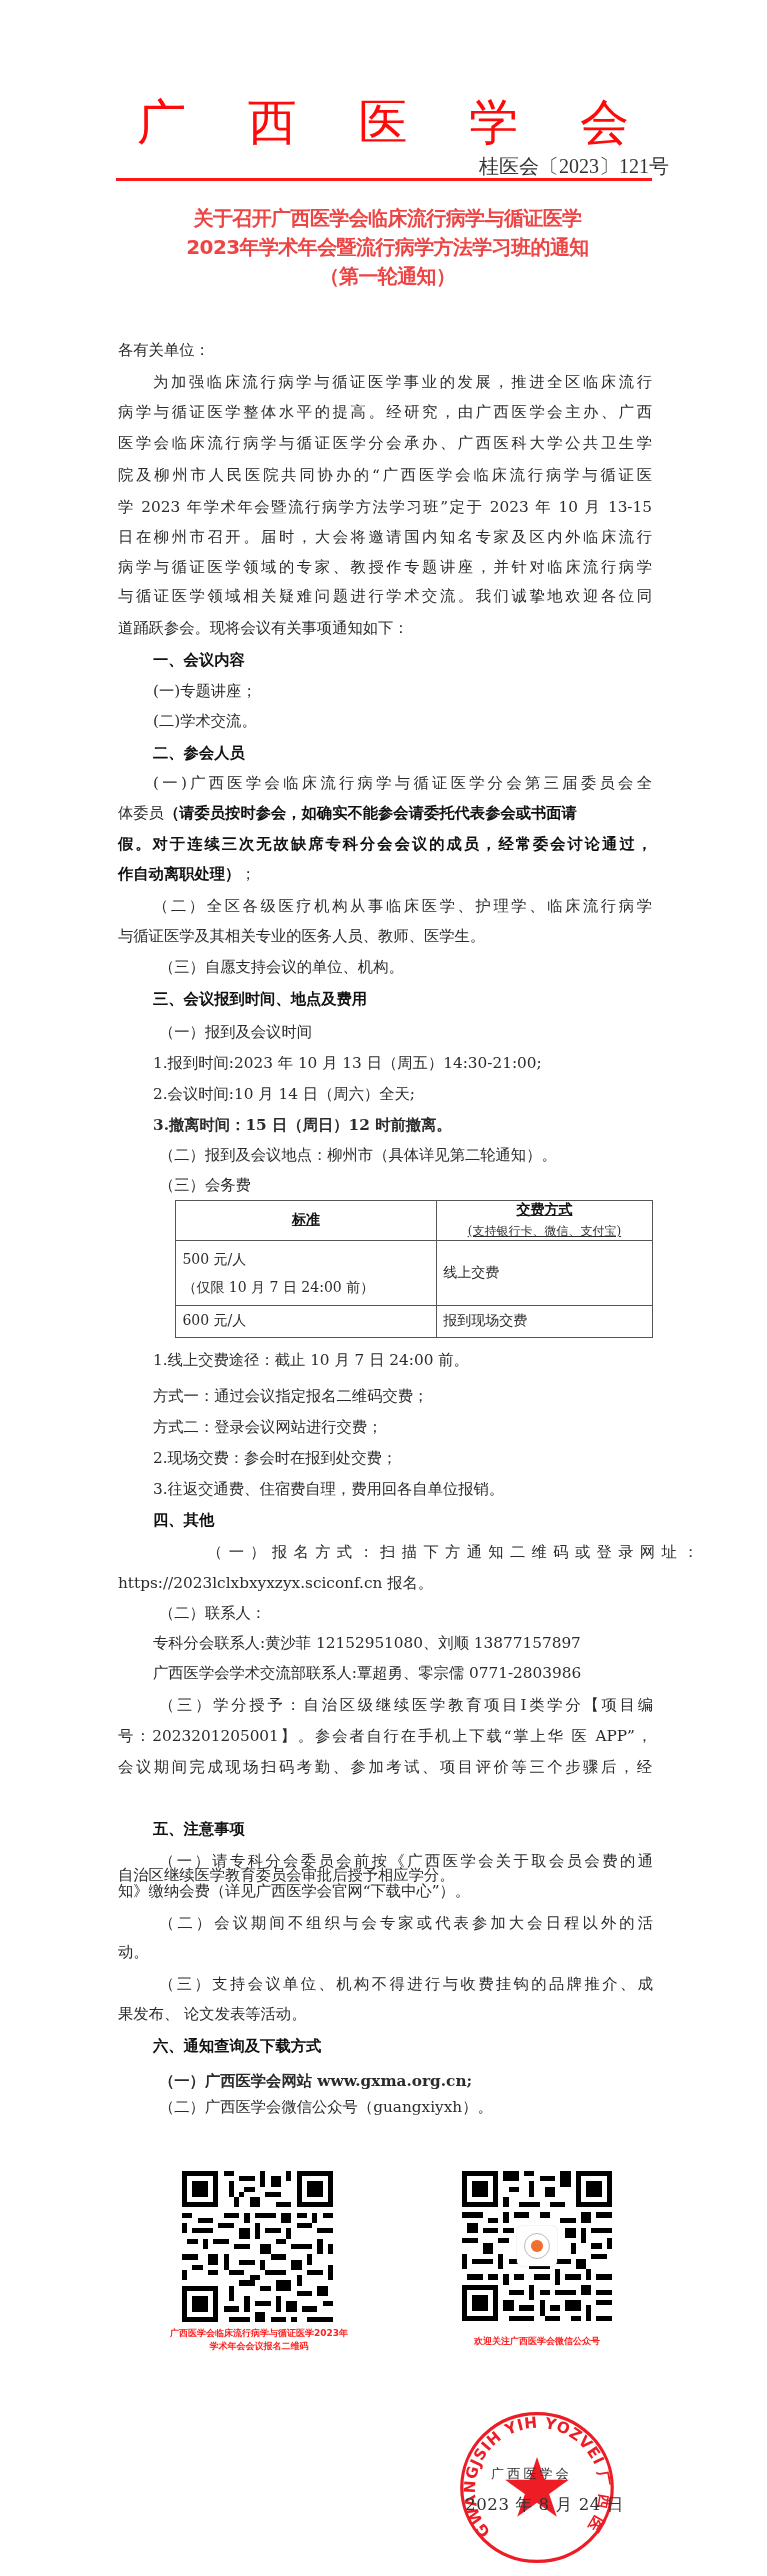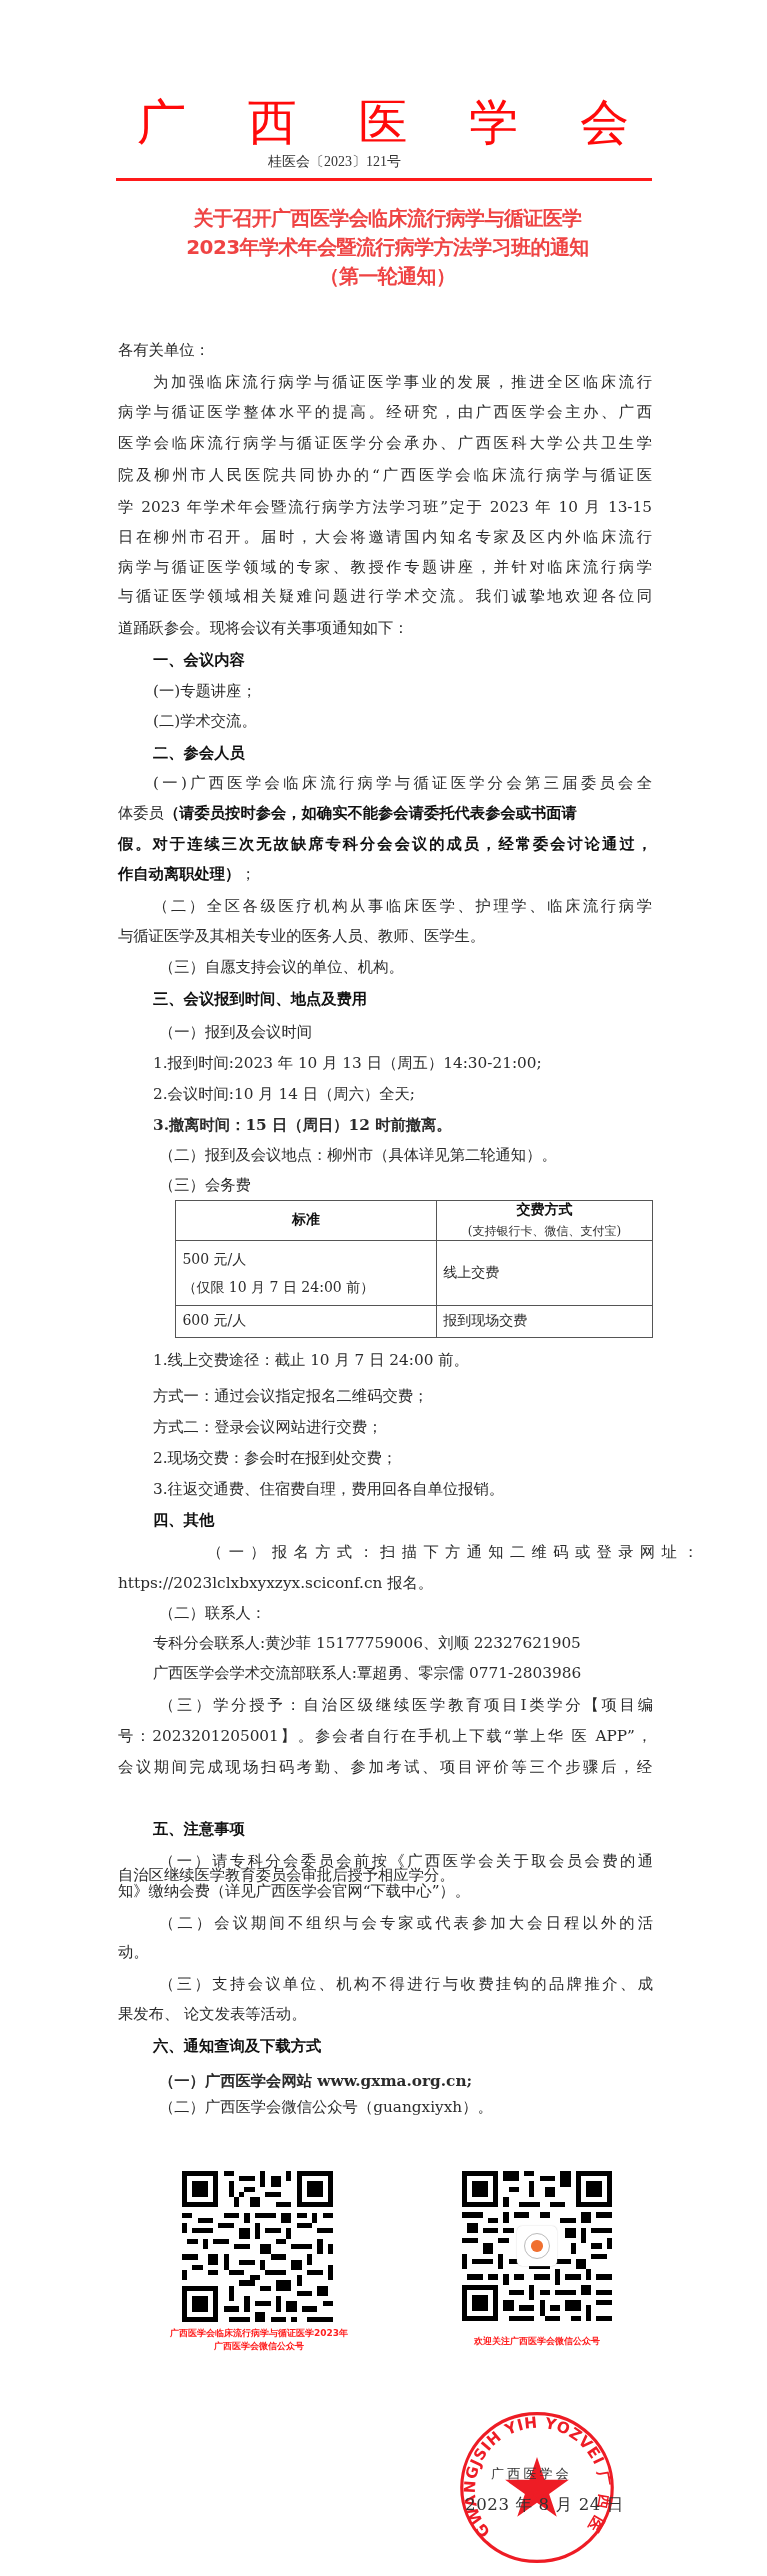--- a/index.html
+++ b/index.html
@@ -2,22 +2,22 @@
 <html style="font-size:10.2px"><head>
 <meta charset="utf-8">
 <style>
   html, body { margin:0; padding:0; background:#ffffff; }
   body { width:767px; height:2576px; position:relative; overflow:hidden;
          font-family:"DejaVu Serif","Liberation Serif",serif; color:#2b2b2b; }
   .page { position:absolute; left:0; top:0; width:767px; height:2576px; background:#fff; }
   .org-title { position:absolute; top:96px; left:137px; width:492px; height:54px;
     display:flex; justify-content:space-between; color:#ff0a0a;
     font-family:"DejaVu Sans","Liberation Sans",sans-serif; font-size:49px; line-height:54px; }
-  .doc-no { position:absolute; top:153px; left:0; width:669px; text-align:center;
-    font-size:14px; color:#333; font-family:"Liberation Serif","DejaVu Serif",serif; }
+  .doc-no { position:absolute; top:153px; left:0; width:669px; text-align:right;
+    font-size:20px; color:#333; font-family:"Liberation Serif","DejaVu Serif",serif; }
   .red-rule { position:absolute; top:178px; left:116px; width:536px; height:3.2px; background:#ff1a1a; }
   .main-title { position:absolute; left:4px; width:767px; text-align:center; font-weight:bold;
     font-family:"DejaVu Sans","Liberation Sans",sans-serif; font-size:20px; color:#ef4444; letter-spacing:-0.6px; }
   .line { position:absolute; left:118px; width:534px; height:22px; line-height:22px;
     font-size:15.3px; white-space:nowrap; color:#2b2b2b; }
   .line.full { text-align:justify; text-align-last:justify; }
   .line.ind { left:153px; width:499px; }
   .line.ind2 { left:159px; width:494px; }
   .heading { font-family:"DejaVu Sans","Liberation Sans",sans-serif; font-weight:bold; color:#111; }
   .bold { font-family:"DejaVu Sans","Liberation Sans",sans-serif; font-weight:bold; color:#111; }
@@ -85,21 +85,21 @@
   <div class="line ind heading" style="top:988px;">三、会议报到时间、地点及费用</div>
   <div class="line ind2" style="top:1021px;">（一）报到及会议时间</div>
   <div class="line ind" style="top:1052px;">1.报到时间:2023 年 10 月 13 日（周五）14:30-21:00;</div>
   <div class="line ind" style="top:1083px;">2.会议时间:10 月 14 日（周六）全天;</div>
   <div class="line ind" style="top:1114px;font-weight:bold;">3.撤离时间：15 日（周日）12 时前撤离。</div>
   <div class="line ind2" style="top:1144px;">（二）报到及会议地点：柳州市（具体详见第二轮通知）。</div>
   <div class="line ind2" style="top:1174px;">（三）会务费</div>
 
   <table class="fee">
     <tbody>
-        <tr style="height:32px;">
+        <tr style="height:32px;text-decoration:underline;">
       <th style="width:247px;">标准</th>
       <th><span>交费方式</span><span class="th-sub">(支持银行卡、微信、支付宝)</span></th>
     </tr>
     <tr style="height:65px;">
       <td>
             <div style="line-height:28px;">500 元/人</div>
             <div style="line-height:28px;">（仅限 10 月 7 日 24:00 前）</div>
           </td>
       <td>线上交费</td>
     </tr>
@@ -113,21 +113,21 @@
   <div class="line ind" style="top:1349px;">1.线上交费途径：截止 10 月 7 日 24:00 前。</div>
   <div class="line ind" style="top:1385px;">方式一：通过会议指定报名二维码交费；</div>
   <div class="line ind" style="top:1416px;">方式二：登录会议网站进行交费；</div>
   <div class="line ind" style="top:1447px;">2.现场交费：参会时在报到处交费；</div>
   <div class="line ind" style="top:1478px;">3.往返交通费、住宿费自理，费用回各自单位报销。</div>
 
   <div class="line ind heading" style="top:1509px;">四、其他</div>
   <div class="line full ind2" style="top:1541px;letter-spacing:2.6px;margin-left:48px;">（一）报名方式：扫描下方通知二维码或登录网址：</div>
   <div class="line" style="top:1572px;">https://2023lclxbxyxzyx.sciconf.cn 报名。</div>
   <div class="line ind2" style="top:1602px;">（二）联系人：</div>
-  <div class="line ind" style="top:1632px;">专科分会联系人:黄沙菲  15177759006、刘顺  22327621905</div>
+  <div class="line ind" style="top:1632px;">专科分会联系人:黄沙菲  12152951080、刘顺  13877157897</div>
   <div class="line ind" style="top:1662px;">广西医学会学术交流部联系人:覃超勇、零宗儒  0771-2803986</div>
   <div class="line full ind2" style="top:1694px;">（三）学分授予：自治区级继续医学教育项目Ⅰ类学分【项目编</div>
   <div class="line full" style="top:1725px;">号：2023201205001】。参会者自行在手机上下载“掌上华 医 APP”，</div>
   <div class="line full" style="top:1756px;">会议期间完成现场扫码考勤、参加考试、项目评价等三个步骤后，经</div>
   <div class="line" style="top:1864px;">自治区继续医学教育委员会审批后授予相应学分。</div>
 
   <div class="line ind heading" style="top:1818px;">五、注意事项</div>
   <div class="line full ind2" style="top:1850px;">（一）请专科分会委员会前按《广西医学会关于取会员会费的通</div>
   <div class="line" style="top:1880px;">知》缴纳会费（详见广西医学会官网“下载中心”）。</div>
   <div class="line full ind2" style="top:1912px;">（二）会议期间不组织与会专家或代表参加大会日程以外的活</div>
@@ -145,21 +145,21 @@
       <g fill="#000">
         <path d="M0 0h7v7h-7zM1 1v5h5v-5zM2 2h3v3h-3z" fill-rule="evenodd"></path>
         <path d="M22 0h7v7h-7zM23 1v5h5v-5zM24 2h3v3h-3z" fill-rule="evenodd"></path>
         <path d="M0 22h7v7h-7zM1 23v5h5v-5zM2 24h3v3h-3z" fill-rule="evenodd"></path>
         <path d="M8 0h2v1h-2zM11 1h3v1h-3zM15 0h1v3h-1zM17 1h2v2h-2zM20 0h1v2h-1zM9 2h1v3h-1zM12 3h2v1h-2zM16 4h3v1h-3zM10 5h1v2h-1zM13 5h2v2h-2zM18 6h3v1h-3zM8 8h3v1h-3zM12 8h1v2h-1zM14 8h4v1h-4zM19 8h2v2h-2zM22 8h2v1h-2zM25 8h1v2h-1zM27 8h2v1h-2zM0 8h2v1h-2zM3 9h3v1h-3zM0 10h1v2h-1zM2 11h4v1h-4zM7 10h3v1h-3zM11 11h2v2h-2zM14 10h1v3h-1zM16 11h3v1h-3zM20 11h1v2h-1zM22 10h3v1h-3zM26 11h3v1h-3zM1 13h2v1h-2zM4 13h1v2h-1zM6 13h3v1h-3zM10 14h3v1h-3zM15 14h2v2h-2zM18 13h2v1h-2zM21 14h4v1h-4zM26 13h1v3h-1zM28 14h1v2h-1zM0 16h3v1h-3zM5 16h2v2h-2zM8 16h1v3h-1zM11 17h3v1h-3zM15 17h1v2h-1zM17 16h3v1h-3zM21 17h2v2h-2zM24 16h1v2h-1zM0 19h1v2h-1zM2 18h2v1h-2zM5 19h2v1h-2zM9 19h3v1h-3zM13 20h2v1h-2zM16 19h4v1h-4zM22 20h1v2h-1zM24 19h3v1h-3zM28 18h1v3h-1zM9 22h1v3h-1zM11 21h3v1h-3zM15 22h2v1h-2zM18 21h3v2h-3zM22 23h3v1h-3zM26 22h2v2h-2zM8 26h3v1h-3zM12 24h1v3h-1zM14 25h3v1h-3zM18 24h1v3h-1zM20 25h2v2h-2zM23 26h3v1h-3zM27 25h2v1h-2zM9 28h4v1h-4zM14 27h2v2h-2zM17 28h3v1h-3zM21 28h1v1h-1zM24 28h5v1h-5zM11 4h1v1h-1z"></path>
       </g>
     </svg>
   </div>
   <div class="qr-caption" style="left:163px;top:2327px;width:192px;">
     <div>广西医学会临床流行病学与循证医学2023年</div>
-    <div>广西医学会微信公众号</div>
+    <div>学术年会会议报名二维码</div>
   </div>
 
   <div class="qr" style="left:462px;top:2171px;width:150px;height:150px;">
     <svg viewBox="0 0 29 29" shape-rendering="crispEdges">
       <rect x="0" y="0" width="29" height="29" fill="#fff"></rect>
       <g fill="#000">
         <path d="M0 0h7v7h-7zM1 1v5h5v-5zM2 2h3v3h-3z" fill-rule="evenodd"></path>
         <path d="M22 0h7v7h-7zM23 1v5h5v-5zM24 2h3v3h-3z" fill-rule="evenodd"></path>
         <path d="M0 22h7v7h-7zM1 23v5h5v-5zM2 24h3v3h-3z" fill-rule="evenodd"></path>
         <path d="M8 0h3v2h-3zM12 0h2v1h-2zM15 1h3v1h-3zM19 0h2v3h-2zM9 3h2v1h-2zM13 2h1v3h-1zM16 3h2v2h-2zM8 5h1v2h-1zM11 6h4v1h-4zM17 6h3v1h-3zM0 8h4v1h-4zM5 9h2v1h-2zM8 8h1v2h-1zM10 8h3v1h-3zM15 8h2v1h-2zM19 9h3v1h-3zM23 8h2v2h-2zM26 8h3v1h-3zM1 10h2v2h-2zM4 11h3v1h-3zM8 11h2v1h-2zM20 11h2v2h-2zM23 11h1v3h-1zM25 11h4v1h-4zM0 13h3v1h-3zM4 14h2v2h-2zM7 13h2v1h-2zM21 14h1v2h-1zM25 14h2v1h-2zM28 13h1v2h-1zM0 16h1v3h-1zM2 17h4v1h-4zM7 16h1v3h-1zM9 17h3v1h-3zM13 18h4v1h-4zM18 17h3v1h-3zM22 17h2v2h-2zM25 16h3v1h-3zM1 20h3v1h-3zM5 20h2v1h-2zM8 20h1v2h-1zM10 20h2v1h-2zM14 20h3v1h-3zM18 19h1v3h-1zM20 20h3v1h-3zM24 19h1v2h-1zM26 20h3v1h-3zM9 23h3v1h-3zM13 22h1v3h-1zM15 23h2v1h-2zM18 23h4v1h-4zM23 22h2v2h-2zM26 23h3v1h-3zM8 25h2v2h-2zM11 26h3v1h-3zM15 25h1v3h-1zM17 26h2v1h-2zM20 25h3v2h-3zM24 26h1v3h-1zM26 25h3v1h-3zM9 28h5v1h-5zM16 28h3v1h-3zM21 28h2v1h-2zM26 28h3v1h-3z"></path>

